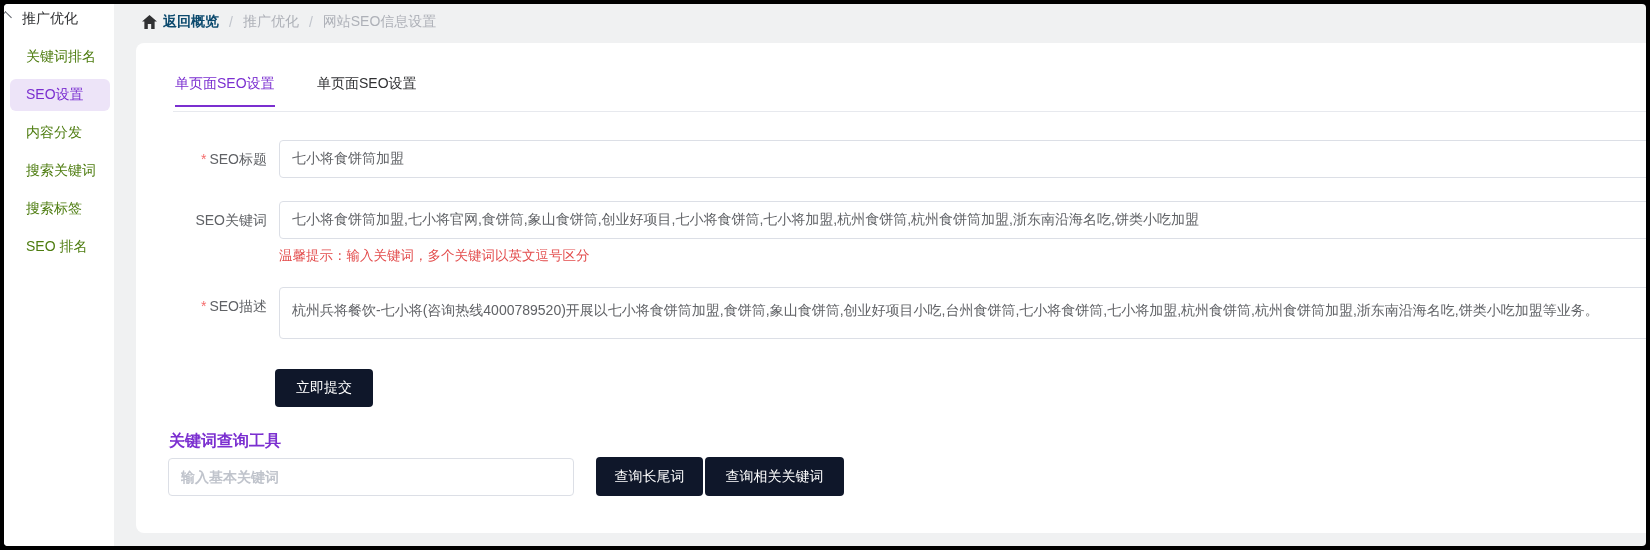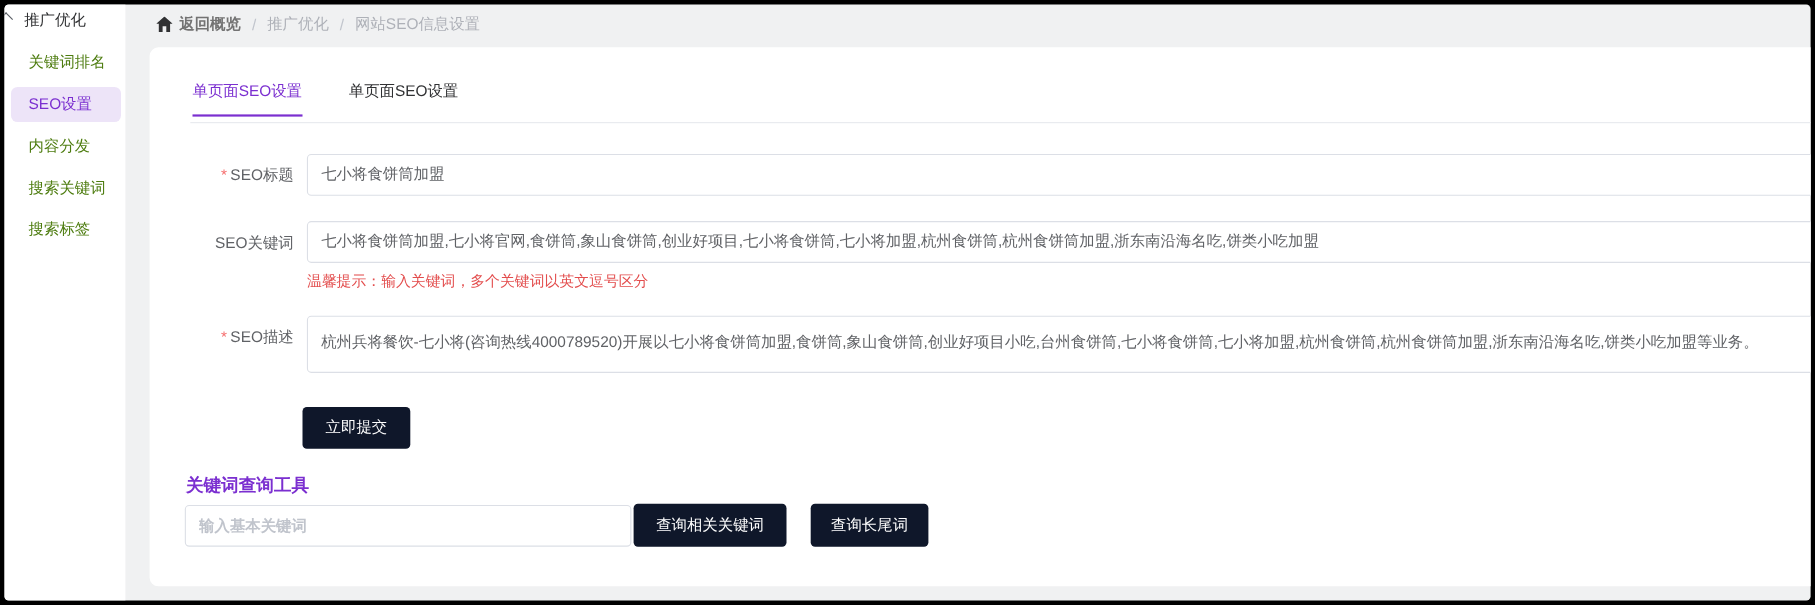--- a/index.html
+++ b/index.html
@@ -18,21 +18,21 @@
   .side-item { height:38px; display:flex; align-items:center; padding-left:22px; font-size:14px; color:#4d7c0f; cursor:pointer; position:relative; }
   .side-item .pill { position:absolute; left:6px; right:4px; top:3px; bottom:3px; border-radius:6px; background:transparent; z-index:0; }
   .side-item span.lbl { position:relative; z-index:1; }
   .side-item.active { color:#7b2fd0; }
   .side-item.active .pill { background:#ede4f8; }
 
   
   .main { position:absolute; left:110px; right:0; top:0; bottom:0; }
 
   .breadcrumb { display:flex; align-items:center; height:36px; padding-left:28px; font-size:14px; }
-  .crumb-home { display:flex; align-items:center; color:#737373; font-weight:700; cursor:pointer; }
+  .crumb-home { display:flex; align-items:center; color:#0c4a6e; font-weight:700; cursor:pointer; }
   .home-ic { margin-right:6px; display:inline-flex; }
   .crumb-sep { color:#c0c4cc; margin:0 10px; }
   .crumb { color:#aeb1b8; cursor:pointer; }
   .crumb.current { cursor:default;text-align:center; }
 
   .card { position:absolute; left:22px; top:39px; right:-12px; bottom:13px; background:#fff; border-radius:8px; }
 
   
   .tabs { margin:31px 0 0 39px; position:relative; height:38px; }
   .tabs .baseline { position:absolute; left:-2px; right:0; bottom:0; height:1px; background:#e7e9ee; }
@@ -89,20 +89,24 @@
           <span class="lbl">内容分发</span>
         </div>
         <div class="side-item">
           <span class="pill"></span>
           <span class="lbl">搜索关键词</span>
         </div>
         <div class="side-item">
           <span class="pill"></span>
           <span class="lbl">搜索标签</span>
         </div>
+        <div class="side-item">
+          <span class="pill"></span>
+          <span class="lbl">SEO 排名</span>
+        </div>
       </nav>
     </aside>
 
     <div class="main">
 
       <div class="breadcrumb">
         <span class="crumb-home">
           <span class="home-ic">
             <svg width="15" height="14" viewBox="0 0 16 15">
                 <path d="M8 0 L16 7 H13.5 V15 H9.8 V9.6 H6.2 V15 H2.5 V7 H0 Z" fill="#303133"></path>
@@ -151,20 +155,20 @@
               <textarea class="text-area" style="">杭州兵将餐饮-七小将(咨询热线4000789520)开展以七小将食饼筒加盟,食饼筒,象山食饼筒,创业好项目小吃,台州食饼筒,七小将食饼筒,七小将加盟,杭州食饼筒,杭州食饼筒加盟,浙东南沿海名吃,饼类小吃加盟等业务。</textarea>
             </div>
           </div>
 
           <button class="btn submit-btn">立即提交</button>
         </div>
 
         <div class="tool-title">关键词查询工具</div>
         <div class="tool-row">
           <input class="tool-input" type="text" placeholder="输入基本关键词" style="">
+          <button class="btn longtail-btn">查询长尾词</button>
           <button class="btn related-btn">查询相关关键词</button>
-          <button class="btn longtail-btn">查询长尾词</button>
         </div>
 
       </section>
     </div>
   </div>
 </div>
 
 </body></html>

